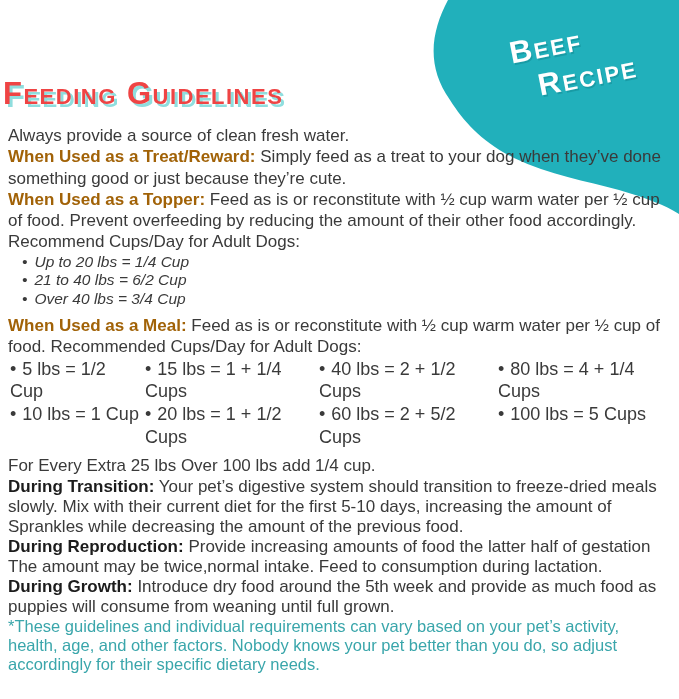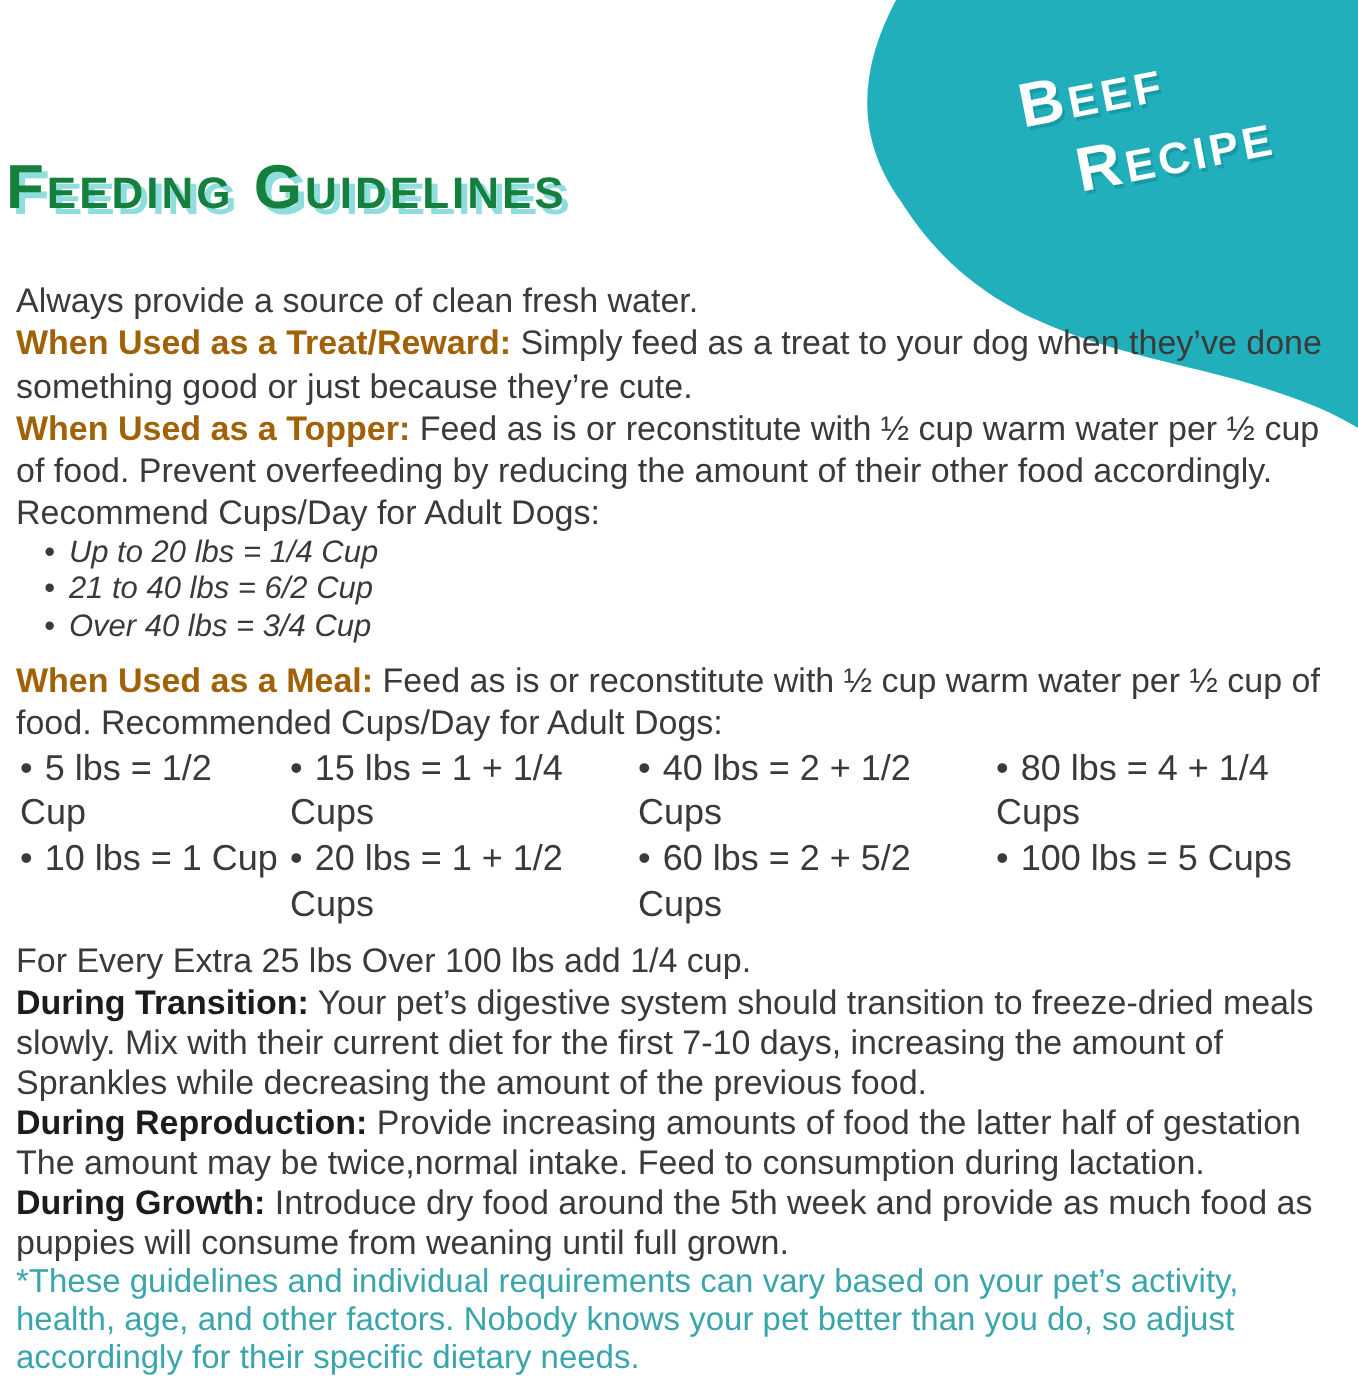--- a/index.html
+++ b/index.html
@@ -27,25 +27,25 @@
   }
   .badge .l1{padding-left:14px;}
   .badge .l2{padding-left:36px;}
   
   .title{
     position:absolute;left:3px;top:76px;margin:0;
     font-variant:small-caps;
     font-weight:800;
     font-size:31px;
     letter-spacing:1.5px;
-    color:#15803d;
+    color:#ef4444;
     text-shadow:3px 3px 0 #8fdede;
   }
   .content{
-    position:absolute;left:8px;top:140px;width:656px;
+    position:absolute;left:8px;top:125px;width:656px;
     font-size:17px;line-height:1.25;
   }
   .content p{margin:0;}
   .intro{margin:0 0 14px 0;}
   .para-treat{margin:0 0 8px 0;}
   .para-topper{margin:0 0 4px 0;}
   .para-meal{margin:0 0 5px 0;}
   .slabel{color:#a16207;font-weight:bold;}
   
   .bullets{list-style:none;margin:0 0 6px 0;padding:0 0 0 14px;
@@ -128,21 +128,21 @@
         <li>80 lbs = 4 + 1/4 Cups</li>
         <li>100 lbs = 5 Cups</li>
       </ul>
     </div>
 
     <p class="extra">For Every Extra 25 lbs Over 100 lbs add 1/4 cup.</p>
 
     <div class="care">
       <p>
         <span class="clabel">During Transition:</span>
-        <span>Your pet’s digestive system should transition to freeze-dried meals slowly. Mix with their current diet for the first 7-10 days, increasing the amount of Sprankles while decreasing the amount of the previous food.</span>
+        <span>Your pet’s digestive system should transition to freeze-dried meals slowly. Mix with their current diet for the first 5-10 days, increasing the amount of Sprankles while decreasing the amount of the previous food.</span>
       </p>
       <p>
         <span class="clabel">During Reproduction:</span>
         <span>Provide increasing amounts of food the latter half of gestation The amount may be twice,normal intake. Feed to consumption during lactation.</span>
       </p>
       <p>
         <span class="clabel">During Growth:</span>
         <span>Introduce dry food around the 5th week and provide as much food as puppies will consume from weaning until full grown.</span>
       </p>
     </div>

